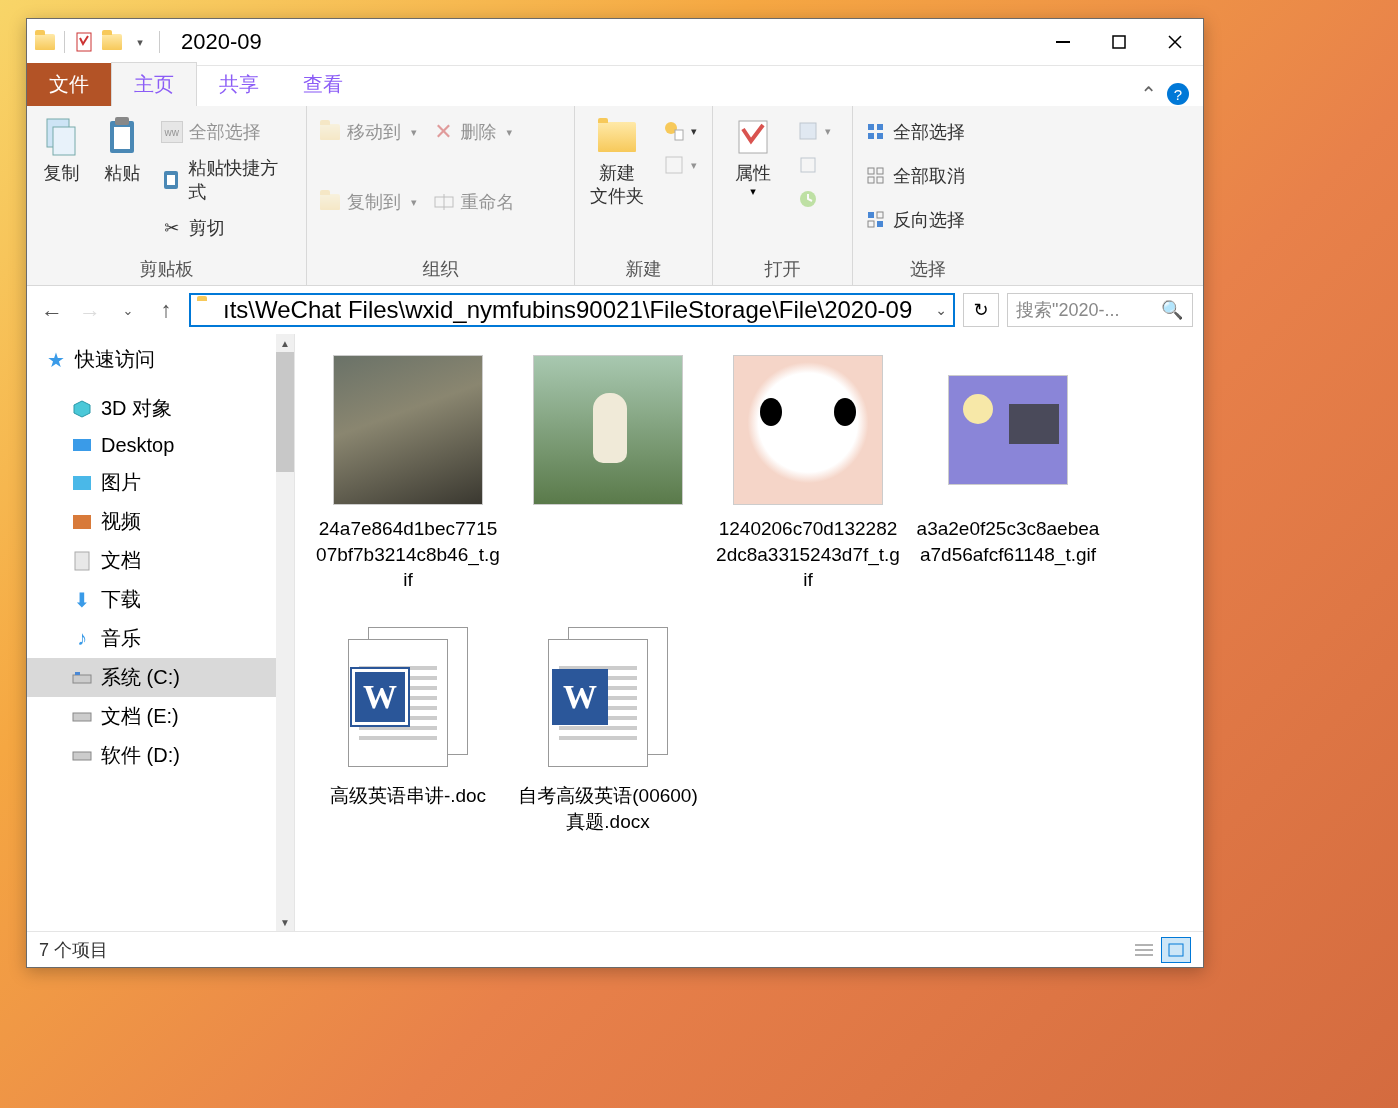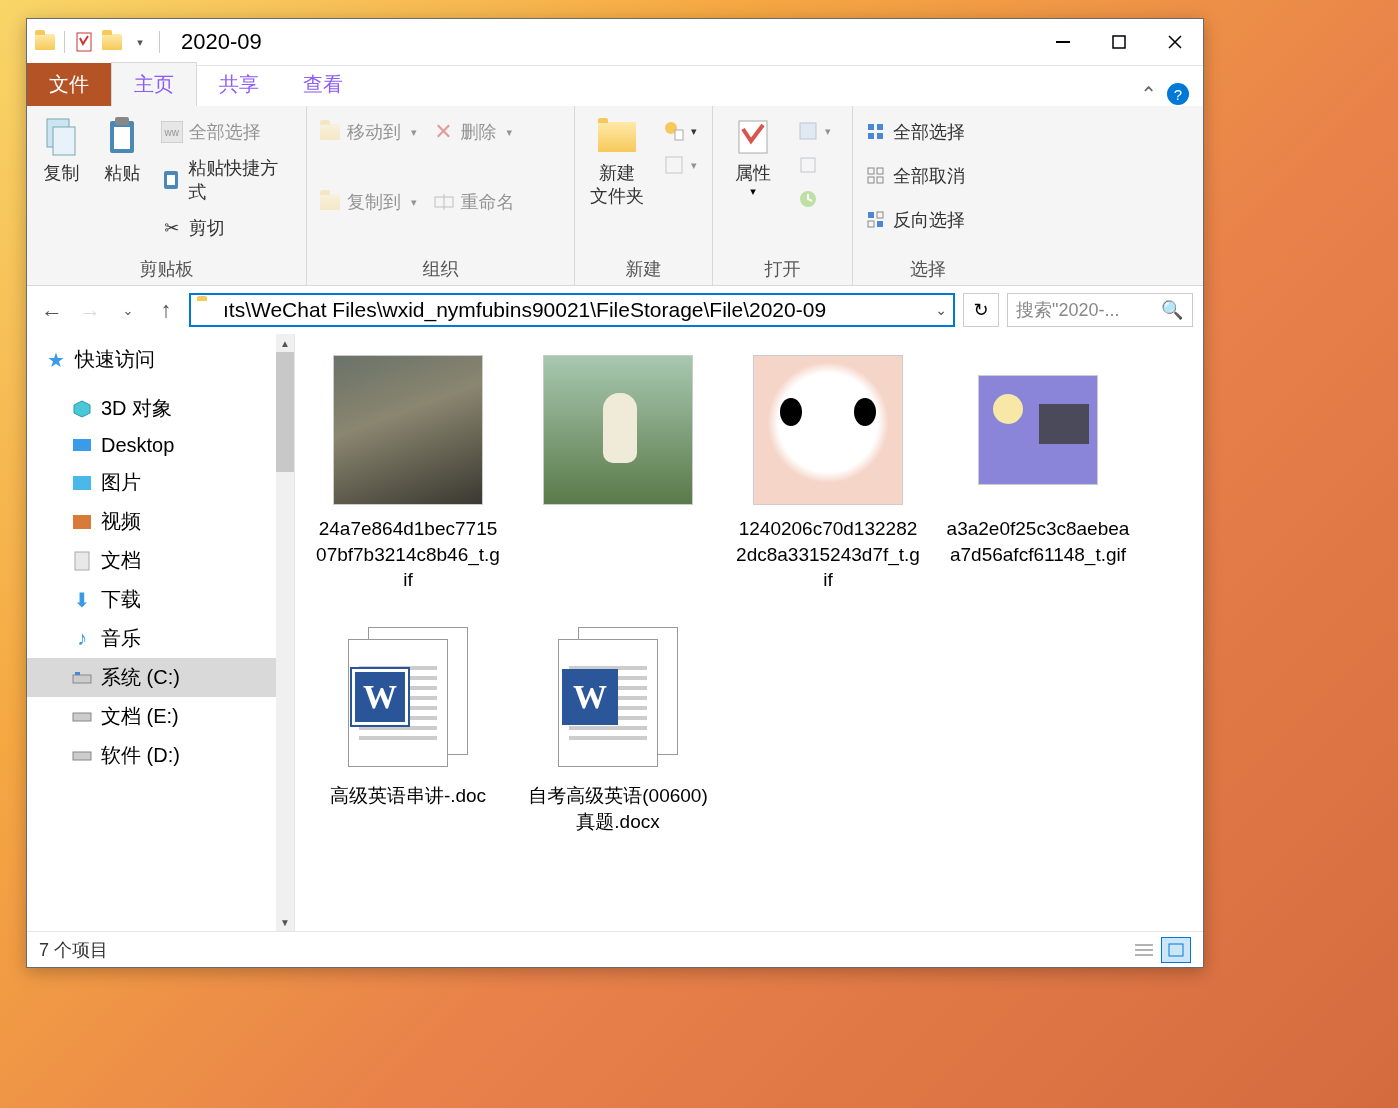--- a/index.html
+++ b/index.html
@@ -36,40 +36,40 @@
 .rbtn-sm-icon { width: 22px; height: 22px; display: flex; align-items: center; justify-content: center; }
 .rcol { display: flex; flex-direction: column; gap: 4px; }
 .disabled { opacity: 0.5; }
 
 
 .navbar { height: 48px; display: flex; align-items: center; padding: 0 10px; gap: 8px; background: #fff; }
 .nav-btn { width: 30px; height: 30px; display: flex; align-items: center; justify-content: center; font-size: 22px; color: #555; cursor: pointer; }
 .nav-btn.disabled { color: #bbb; cursor: default; }
 .addr-box { flex: 1; height: 34px; border: 2px solid #0078d7; display: flex; align-items: center; padding: 0 6px; gap: 6px; }
 .addr-icon { width: 20px; height: 20px; }
-.addr-text { font-size: 21px; color: #000; white-space: nowrap; overflow: hidden; }
+.addr-text { font-size: 24px; color: #000; white-space: nowrap; overflow: hidden; }
 .addr-drop { margin-left: auto; font-size: 14px; color: #555; cursor: pointer; }
 .refresh-box { width: 36px; height: 34px; border: 1px solid #ccc; display: flex; align-items: center; justify-content: center; cursor: pointer; font-size: 18px; }
 .search-box { width: 186px; height: 34px; border: 1px solid #ccc; display: flex; align-items: center; padding: 0 8px; gap: 6px; }
 .search-text { flex: 1; font-size: 18px; color: #888; white-space: nowrap; overflow: hidden; }
 .search-icon { font-size: 18px; color: #555; }
 
 
 .main { flex: 1; display: flex; overflow: hidden; }
 .sidebar { width: 268px; border-right: 1px solid #e5e5e5; padding: 6px 0; overflow-y: auto; position: relative; }
 .scrollbar { position: absolute; right: 0; top: 0; width: 18px; height: 100%; background: #f0f0f0; }
 .scroll-thumb { position: absolute; right: 0; top: 18px; width: 18px; height: 120px; background: #c8c8c8; }
 .scroll-arrow { position: absolute; right: 0; width: 18px; height: 18px; display: flex; align-items: center; justify-content: center; font-size: 10px; color: #555; background: #f0f0f0; }
 .tree-item { display: flex; align-items: center; gap: 8px; padding: 6px 10px 6px 18px; font-size: 20px; color: #000; cursor: pointer; }
 .tree-item.sub { padding-left: 44px; }
 .tree-item.selected { background: #d9d9d9; }
 .tree-icon { width: 22px; height: 22px; display: flex; align-items: center; justify-content: center; }
 
 .content { flex: 1; padding: 18px 20px; overflow: auto; }
-.file-grid { display: flex; flex-wrap: wrap; gap: 26px 24px; }
+.file-grid { display: flex; flex-wrap: wrap; gap: 26px 14px; }
 .file-item { width: 186px; display: flex; flex-direction: column; align-items: center; cursor: pointer; }
 .fthumb { width: 156px; height: 156px; display: flex; align-items: center; justify-content: center; margin-bottom: 8px; }
 .fname { font-size: 19px; color: #000; text-align: center; line-height: 1.35; word-break: break-all; }
 
 
 .thumb-img { width: 150px; height: 150px; border: 1px solid #ccc; }
 .t1 { background: linear-gradient(160deg, #6a7268 0%, #8a8670 40%, #3a3830 100%); }
 .t2 { background: linear-gradient(180deg, #a8c8b0 0%, #5a7a4a 100%); position: relative; }
 .t2::after { content:""; position:absolute; left:40%; top:25%; width:34px; height:70px; background:#f0ead8; border-radius:16px 16px 10px 10px; }
 .t3 { background: radial-gradient(circle at 50% 45%, #fff 0%, #fff 45%, #f5d5c8 55%, #f5d5c8 100%); position: relative; }

